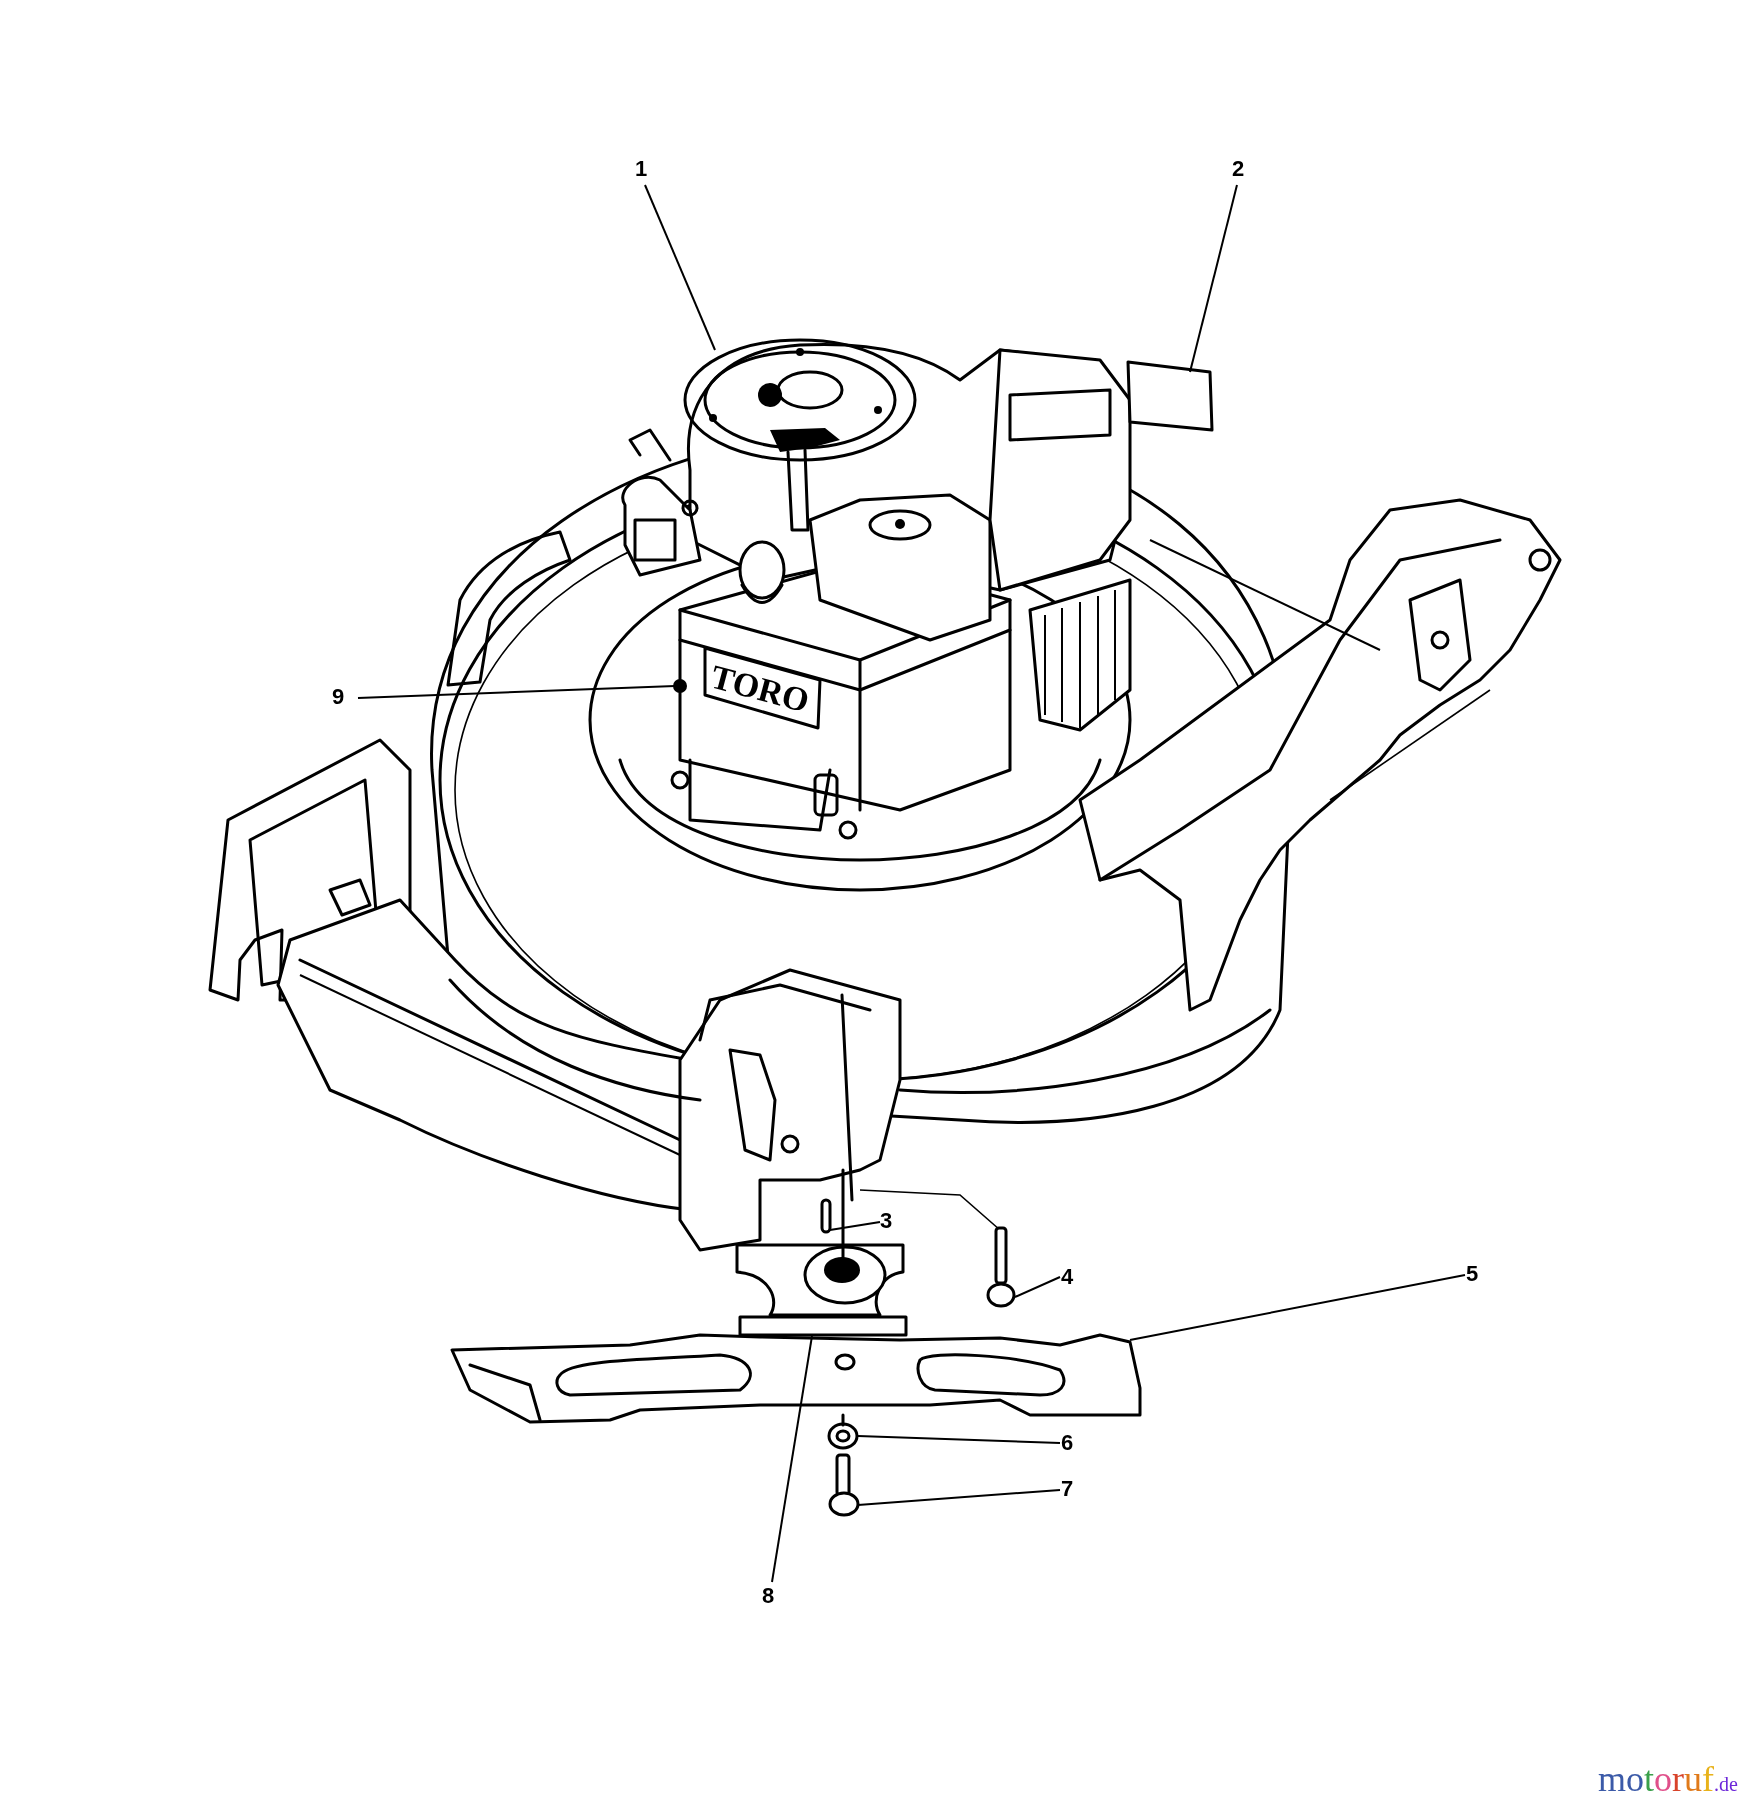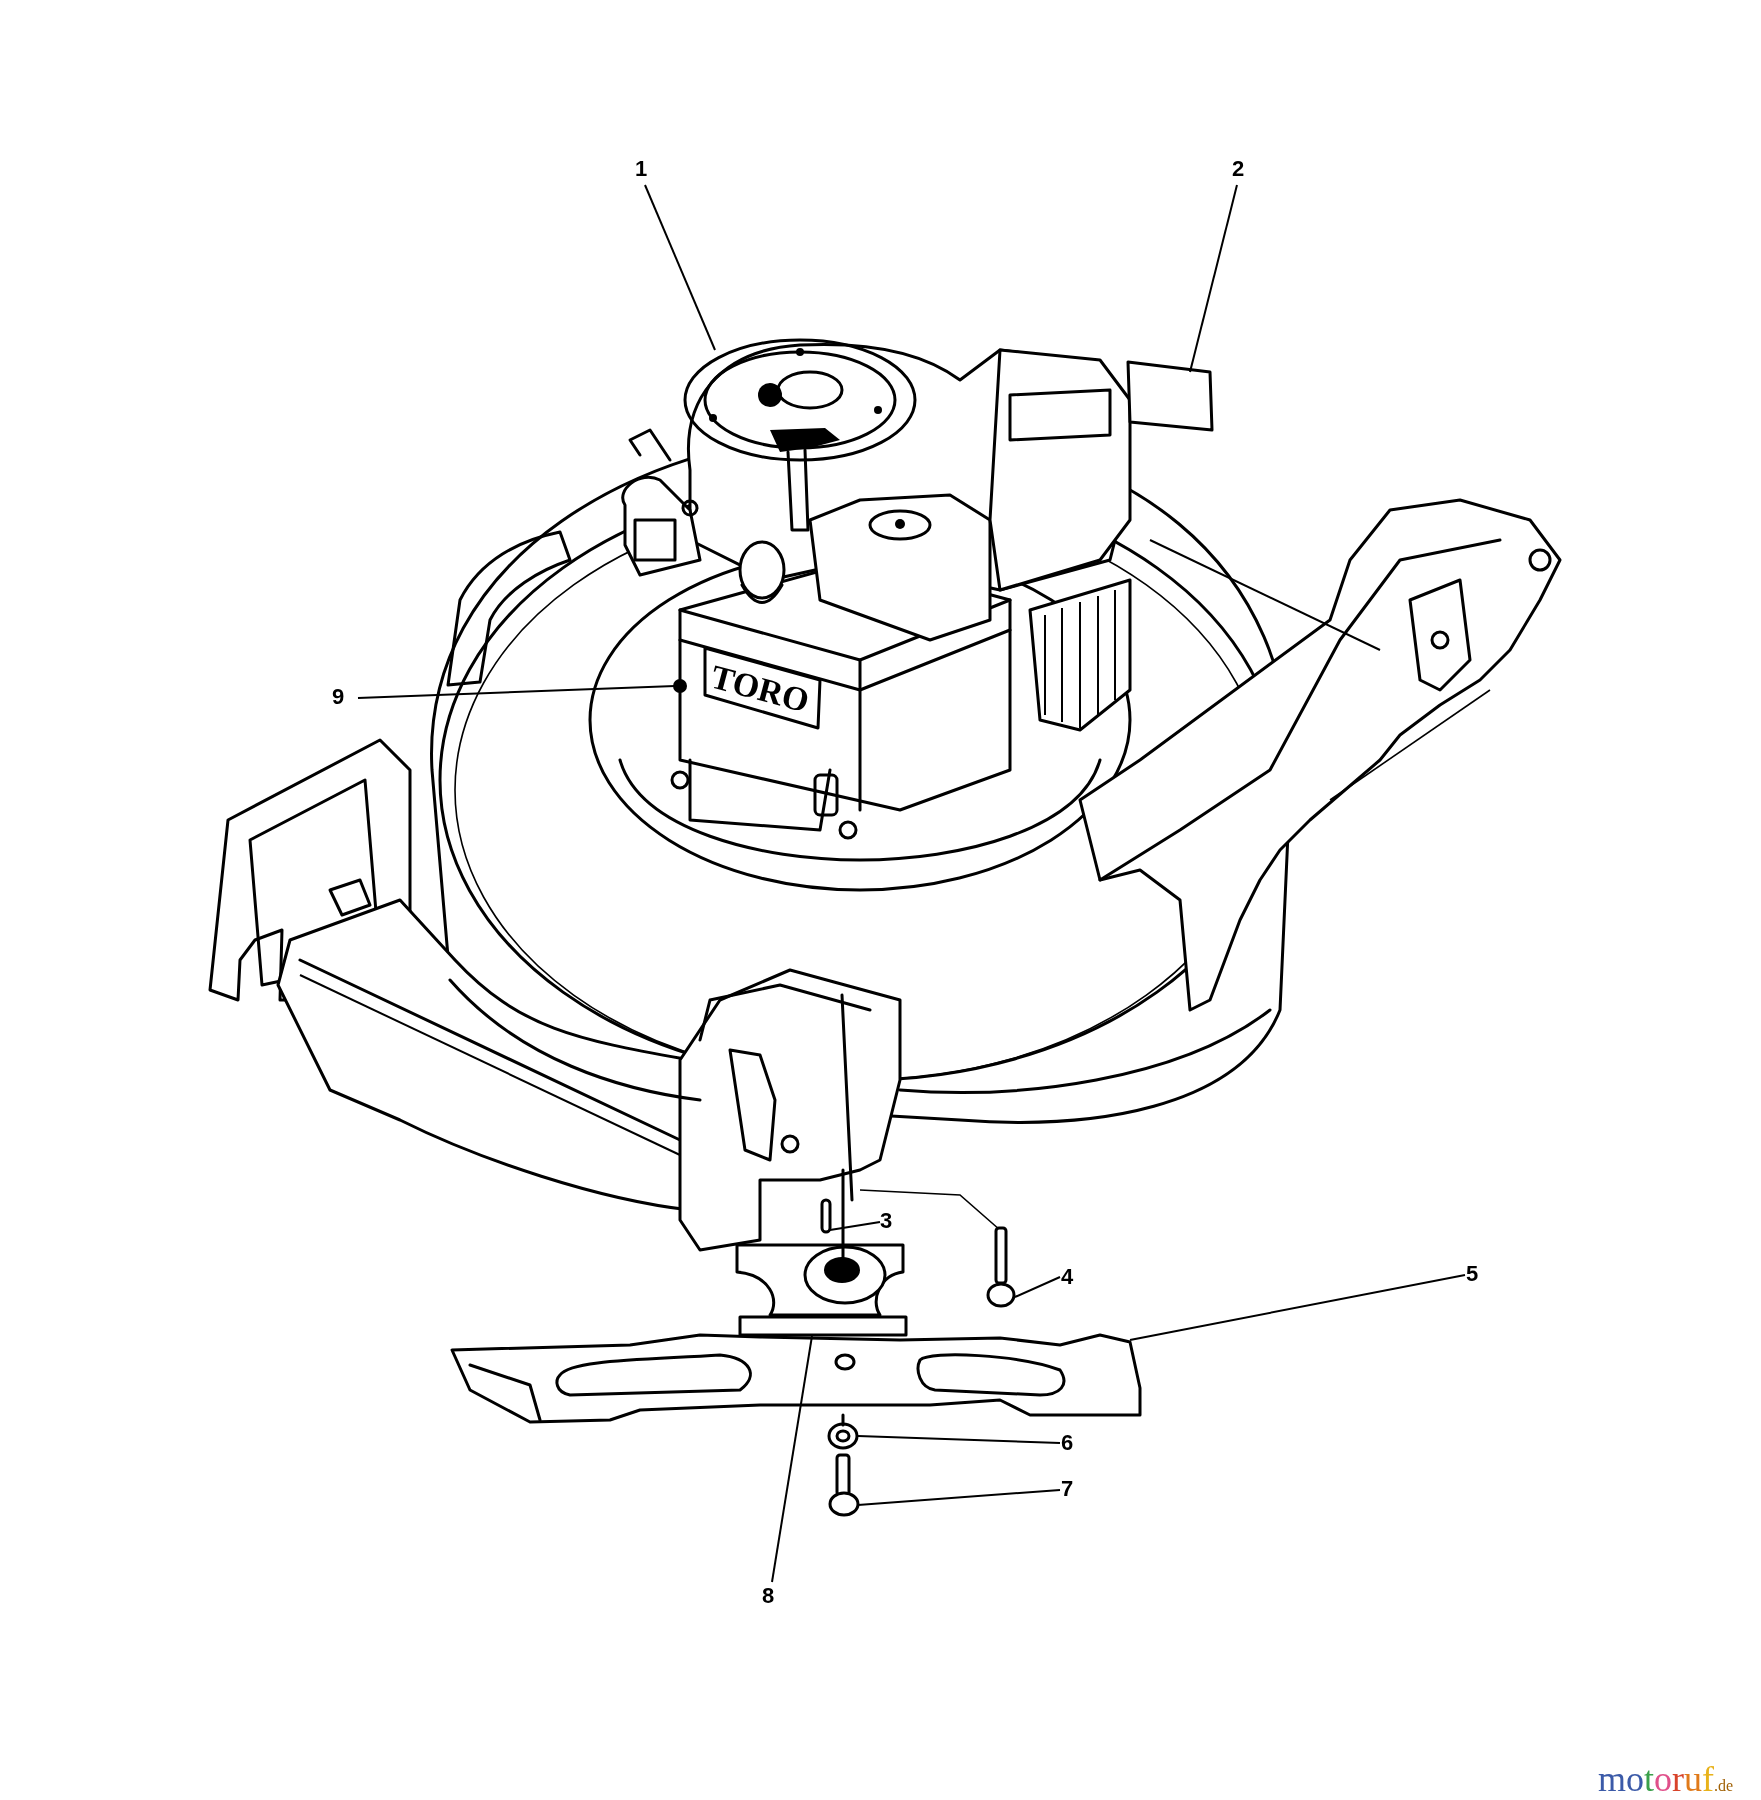--- a/index.html
+++ b/index.html
@@ -6,21 +6,21 @@
   body { width:1761px; height:1800px; position:relative; overflow:hidden; font-family:"Liberation Sans", sans-serif; }
   #diagram { position:absolute; left:0; top:0; width:1761px; height:1800px; }
   .ln { fill:none; stroke:#000; stroke-width:3; stroke-linejoin:round; stroke-linecap:round; }
   .lt { fill:none; stroke:#000; stroke-width:2; }
   .thin { fill:none; stroke:#000; stroke-width:1.6; }
   .wf { fill:#fff; stroke:#000; stroke-width:3; stroke-linejoin:round; }
   .blk { fill:#000; }
   .callout { position:absolute; font-family:"Liberation Sans", sans-serif; font-weight:bold; font-size:22px; color:#000; line-height:1; }
   .toro { font-family:"Liberation Serif", serif; font-weight:bold; font-size:34px; fill:#000; }
   .wm { position:absolute; left:1598px; top:1758px; font-family:"Liberation Serif", serif; font-size:36px; letter-spacing:0px; }
-  .wm .de { font-size:16px; color:#a16207;text-align:right; }
+  .wm .de { font-size:20px; color:#6d28d9;text-align:right; }
 </style>
 </head>
 <body>
 
 <svg id="diagram" viewBox="0 0 1761 1800" xmlns="http://www.w3.org/2000/svg">
 
   <g>
 
     <path class="wf" d="M432,770 C420,560 640,430 880,430 C1120,430 1300,560 1290,790 L1280,1010 C1240,1110 1090,1130 960,1120 L700,1105 C560,1090 470,1040 450,980 Z"></path>
     <ellipse class="ln" cx="860" cy="780" rx="420" ry="300"></ellipse>

